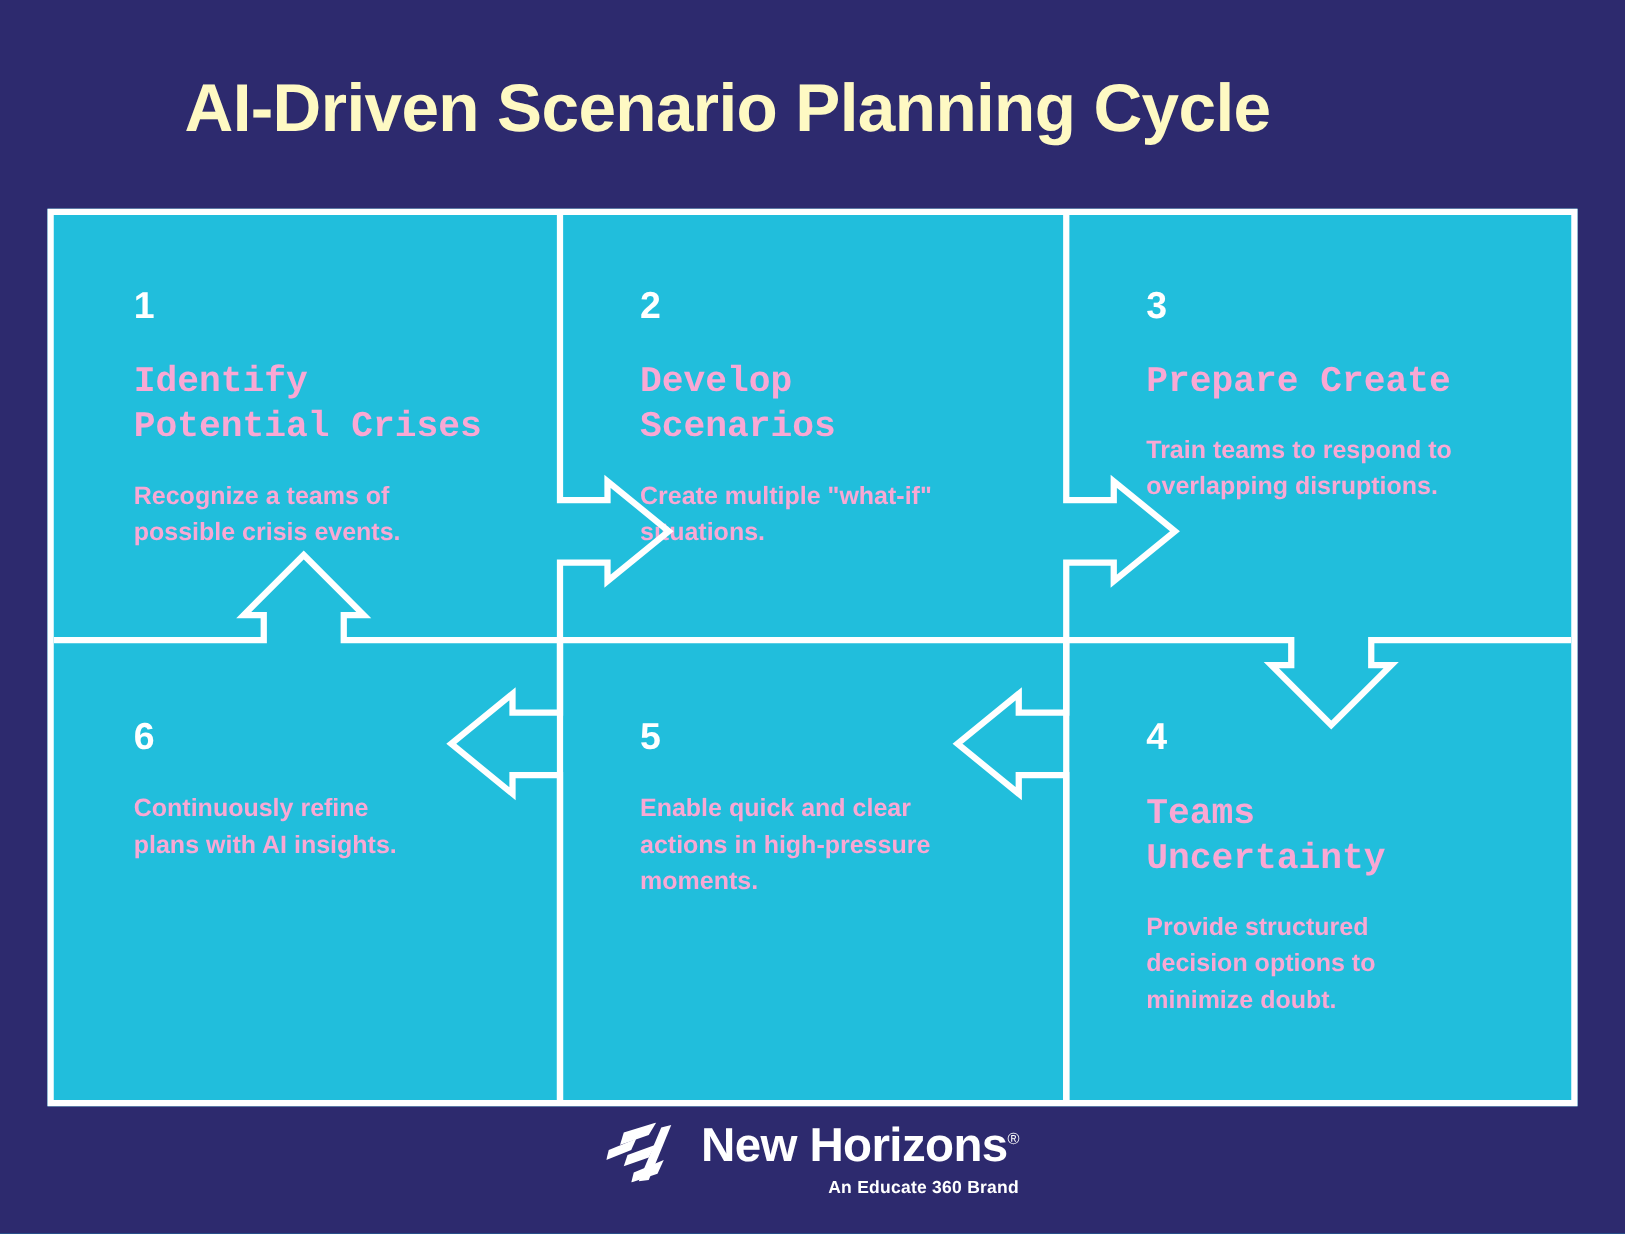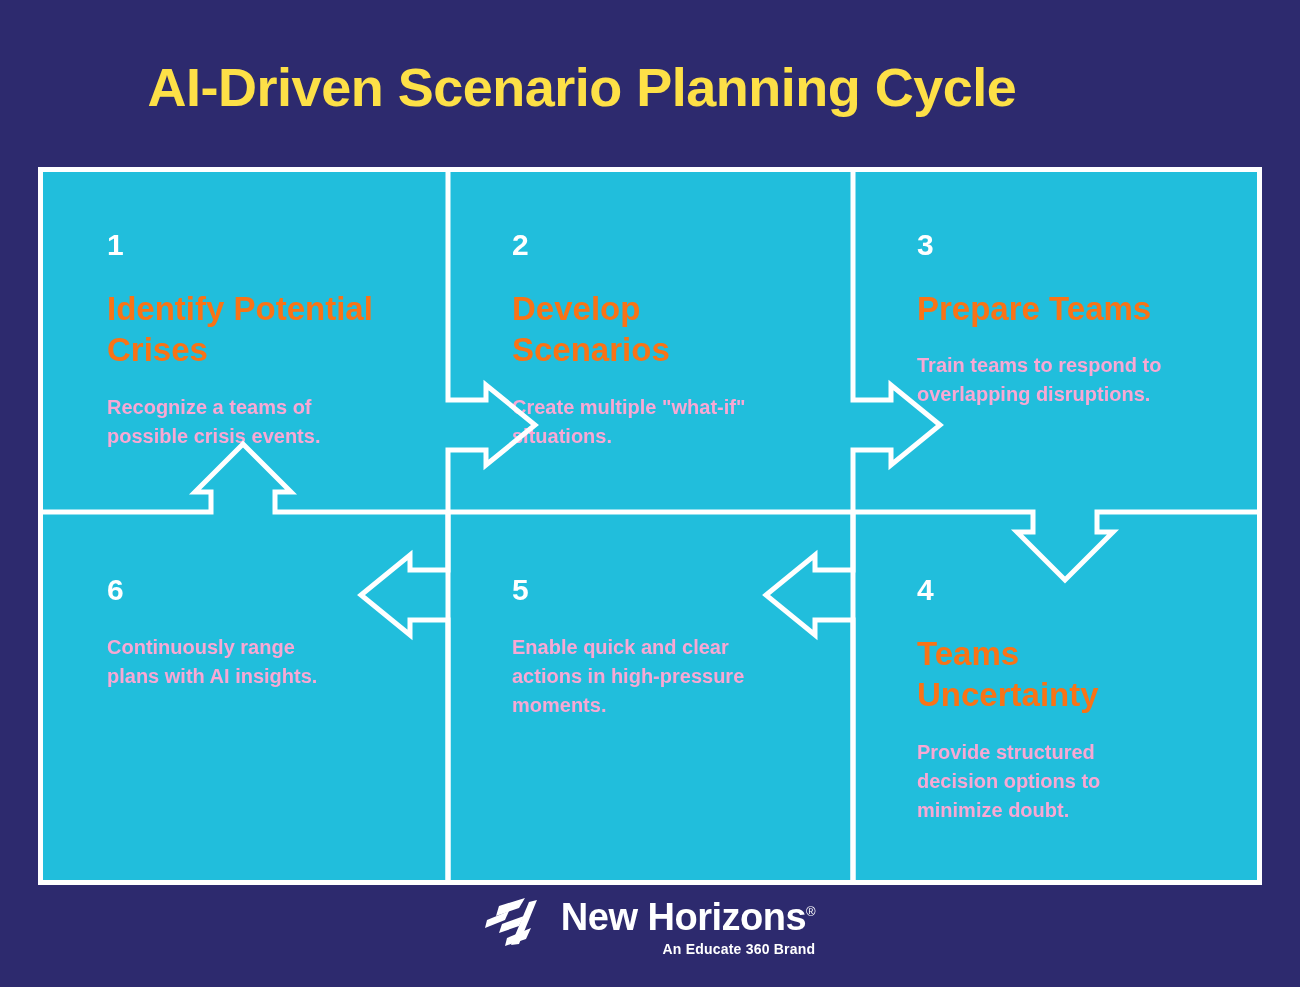--- a/index.html
+++ b/index.html
@@ -8,21 +8,21 @@
     background:#2d2a6e;
     font-family:"Liberation Sans", sans-serif;
     overflow:hidden;
     position:relative;
   }
 
   .title{
     position:absolute;
     top:58px;left:0;width:1164px;
     text-align:center;
-    color:#fde047;
+    color:#fef9c3;
     font-size:54px;
     font-weight:bold;
     letter-spacing:-0.5px;
     line-height:1.1;
   }
 
   
   .frame{
     position:absolute;
     left:38px;top:167px;
@@ -48,25 +48,26 @@
   }
 
   .num{
     color:#ffffff;
     font-size:30px;
     font-weight:bold;
     line-height:1;
     margin-bottom:28px;
   }
   .head{
-    color:#f97316;
-    font-size:33px;
+    color:#f9a8d4;
+    font-size:29px;
     font-weight:bold;
     line-height:1.25;
     margin-bottom:22px;
+    font-family:Liberation Mono, monospace;
   }
   .desc{
     color:#f9a8d4;
     font-size:20px;
     font-weight:bold;
     line-height:1.45;
   }
 
   
   .lines{
@@ -135,29 +136,29 @@
     <div class="cell-inner" style="left:64px;top:58px;width:280px;">
       <div class="num">2</div>
       <div class="head" style="max-width:180px;">Develop Scenarios</div>
       <div class="desc" style="max-width:268px;">Create multiple "what-if" situations.</div>
     </div>
   </div>
 
   <div class="cell" style="left:810px;top:0px;width:404px;height:340px;">
     <div class="cell-inner" style="left:64px;top:58px;width:280px;">
       <div class="num">3</div>
-      <div class="head">Prepare Teams</div>
+      <div class="head">Prepare Create</div>
       <div class="desc" style="max-width:272px;">Train teams to respond to overlapping disruptions.</div>
     </div>
   </div>
 
   <div class="cell" style="left:0px;top:340px;width:405px;height:368px;">
     <div class="cell-inner" style="left:64px;top:63px;width:290px;">
       <div class="num">6</div>
-      <div class="desc" style="max-width:245px;">Continuously range plans with AI insights.</div>
+      <div class="desc" style="max-width:245px;">Continuously refine plans with AI insights.</div>
     </div>
   </div>
 
   <div class="cell" style="left:405px;top:340px;width:405px;height:368px;">
     <div class="cell-inner" style="left:64px;top:63px;width:300px;">
       <div class="num">5</div>
       <div class="desc" style="max-width:290px;">Enable quick and clear actions in high-pressure moments.</div>
     </div>
   </div>
 

